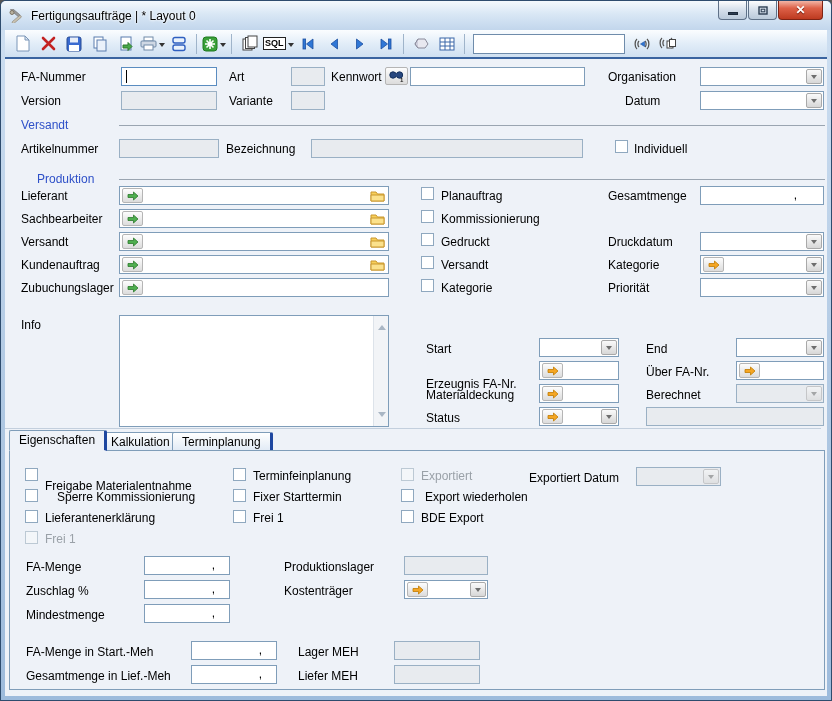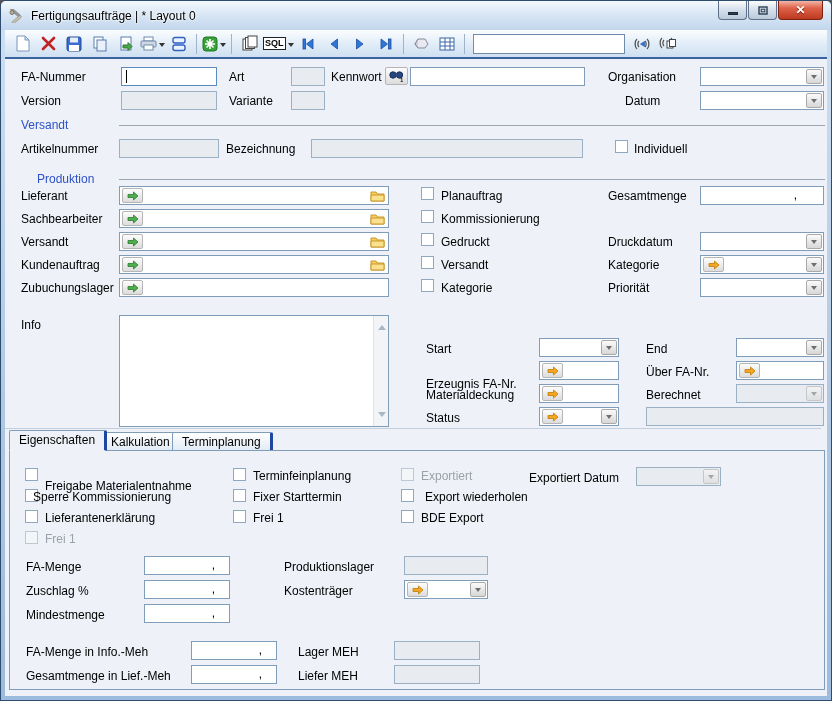--- a/index.html
+++ b/index.html
@@ -418,21 +418,21 @@
 
     <div class="tab active" style="left:4px"><span>Eigenschaften</span></div>
     <div class="tab" style="left:96px"><span>Kalkulation</span></div>
     <div class="tab" style="left:167px"><span>Terminplanung</span></div>
 
     <div class="tabpanel"></div>
 
     <span class="chk" style="left:20px;top:409px"></span>
     <span class="lbl" style="left:40px;top:420px">Freigabe Materialentnahme</span>
     <span class="chk" style="left:20px;top:430px"></span>
-    <span class="lbl" style="left:28px;top:431px">Sperre Kommissionierung</span>
+    <span class="lbl" style="left:52px;top:431px">Sperre Kommissionierung</span>
     <span class="chk" style="left:20px;top:451px"></span>
     <span class="lbl" style="left:40px;top:452px">Lieferantenerklärung</span>
     <span class="chk dis" style="left:20px;top:472px"></span>
     <span class="lbl dimlbl" style="left:40px;top:473px">Frei 1</span>
 
     <span class="chk" style="left:228px;top:409px"></span>
     <span class="lbl" style="left:248px;top:410px">Terminfeinplanung</span>
     <span class="chk" style="left:228px;top:430px"></span>
     <span class="lbl" style="left:248px;top:431px">Fixer Starttermin</span>
     <span class="chk" style="left:228px;top:451px"></span>
@@ -463,21 +463,21 @@
           <svg width="12" height="10" viewBox="0 0 12 10">
             <path d="M1 3.5 h5.5 V1 L11 5 6.5 9 V6.5 H1z" fill="#f5a623" stroke="#c07b00" stroke-width="0.8"></path>
           </svg>
         </span>
       <span class="dd"></span>
     </div>
 
     <span class="lbl" style="left:21px;top:549px">Mindestmenge</span>
     <div class="fld num" style="left:139px;top:545px;width:86px">,</div>
 
-    <span class="lbl" style="left:21px;top:586px">FA-Menge in Info.-Meh</span>
+    <span class="lbl" style="left:21px;top:586px">FA-Menge in Start.-Meh</span>
     <div class="fld num" style="left:186px;top:582px;width:86px">,</div>
     <span class="lbl" style="left:293px;top:586px">Lager MEH</span>
     <div class="fld dis" style="left:389px;top:582px;width:86px"></div>
 
     <span class="lbl" style="left:21px;top:610px">Gesamtmenge in Lief.-Meh</span>
     <div class="fld num" style="left:186px;top:606px;width:86px">,</div>
     <span class="lbl" style="left:293px;top:610px">Liefer MEH</span>
     <div class="fld dis" style="left:389px;top:606px;width:86px"></div>
 
   </div>

